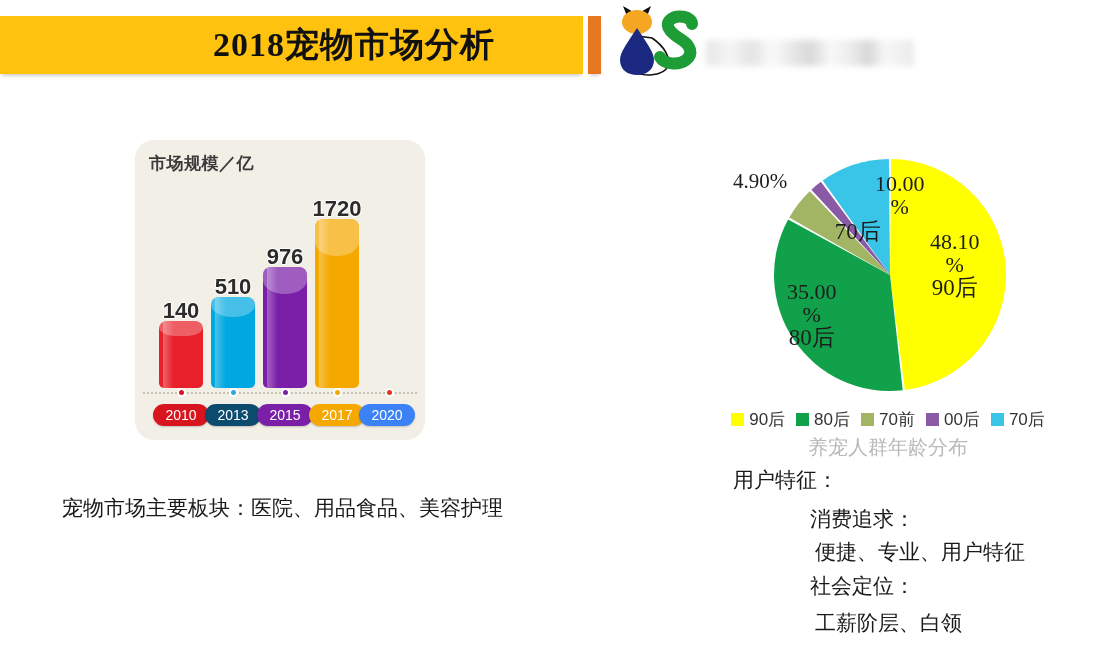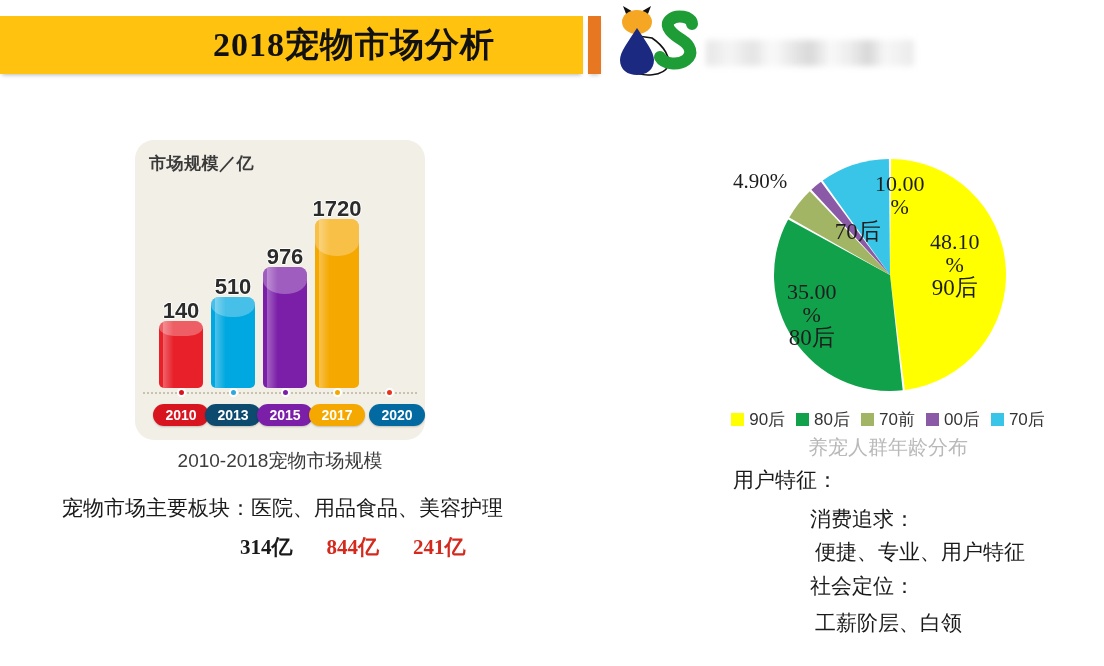--- a/index.html
+++ b/index.html
@@ -190,21 +190,21 @@
   }
 
   .year-pill {
     position: absolute;
     top: 264px;
     width: 56px;
     height: 22px;
     border-radius: 11px;
     color: #ffffff;
     font-family: "Liberation Sans", "DejaVu Sans", sans-serif;
-    font-weight: bold;
+    font-weight: normal;
     font-size: 14px;
     display: flex;
     align-items: center;
     justify-content: center;
     box-shadow: 0 1px 2px rgba(0,0,0,0.2);
   }
 
   .bar-caption {
     position: absolute;
     left: 135px;
@@ -362,31 +362,25 @@
     <div class="axis-line"></div>
   <div class="axis-dot" style="left: 42px; background: rgb(216, 21, 31);"></div>
       <div class="year-pill" style="left: 18px; background: rgb(216, 21, 31);">2010</div>
       <div class="axis-dot" style="left: 94px; background: rgb(46, 167, 224);"></div>
       <div class="year-pill" style="left: 70px; background: #0c4a6e;">2013</div>
       <div class="axis-dot" style="left: 146px; background: rgb(123, 31, 168);"></div>
       <div class="year-pill" style="left: 122px; background: rgb(123, 31, 168);">2015</div>
       <div class="axis-dot" style="left: 198px; background: rgb(245, 168, 0);"></div>
       <div class="year-pill" style="left: 174px; background: rgb(245, 168, 0);">2017</div>
       <div class="axis-dot" style="left: 250px; background: rgb(232, 51, 27);"></div>
-      <div class="year-pill" style="left: 234px; background: #0369a1;">2020</div>
+      <div class="year-pill" style="left: 224px; background: #3b82f6;">2020</div>
     </div>
 
-  <div class="bar-caption">2010-2018宠物市场规模</div>
 
   <div class="left-line-1">宠物市场主要板块：医院、用品食品、美容护理</div>
-  <div class="seg-row">
-      <span style="color: rgb(26, 26, 26);">314亿</span>
-      <span style="color: rgb(212, 42, 30);">844亿</span>
-      <span style="color: rgb(212, 42, 30);">241亿</span>
-    </div>
 
   <div class="pie-wrap">
     <svg width="340" height="290" viewBox="0 0 340 290">
       <g id="pie-slices">
           <path d="M 165 140 L 166.1135029616384 24.00534447159032 A 116 116 0 0 1 179.920211780364 255.03646065673738 Z" fill="#FFFF00"></path>
           <path d="M 165 140 L 177.70905633886846 255.3016907377141 A 116 116 0 0 1 63.163667910376034 84.45396984003426 Z" fill="#12A14B"></path>
           <path d="M 165 140 L 64.24877682648376 82.50920918059725 A 116 116 0 0 1 84.7844855292567 56.205780401068395 Z" fill="#A2B565"></path>
           <path d="M 165 140 L 86.40790298040721 54.68128994140315 A 116 116 0 0 1 95.91920931640284 46.81285304008371 Z" fill="#8B5AA6"></path>
           <path d="M 165 140 L 97.72089495490754 45.503851801613564 A 116 116 0 0 1 163.88649703836154 24.00534447159032 Z" fill="#38C5E8"></path>
         </g>

